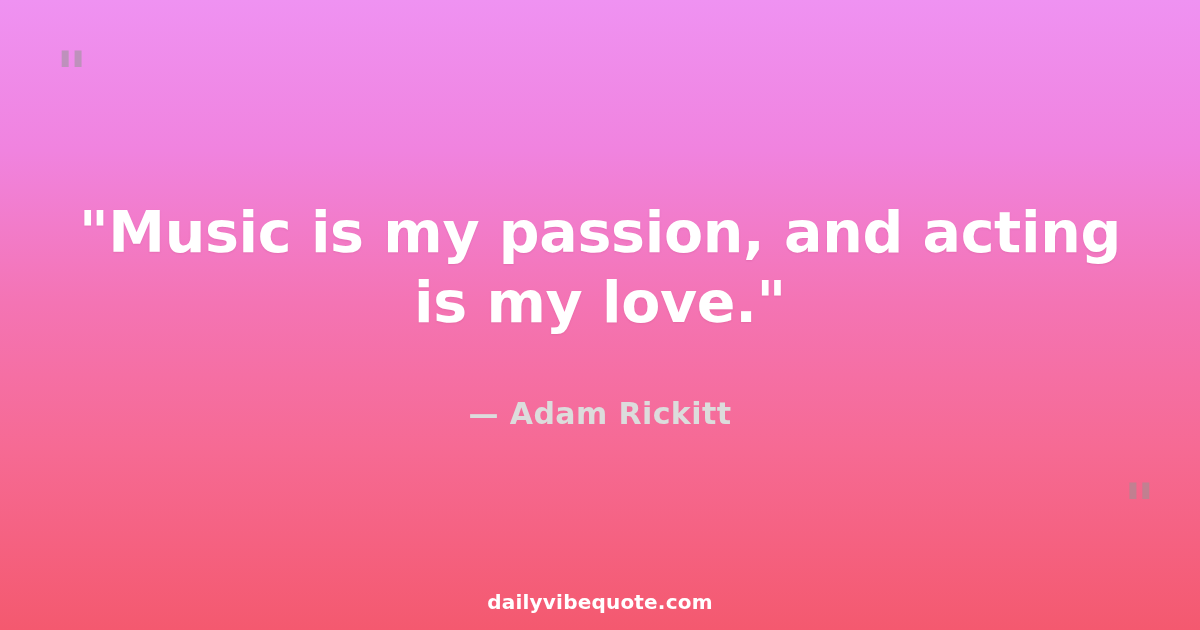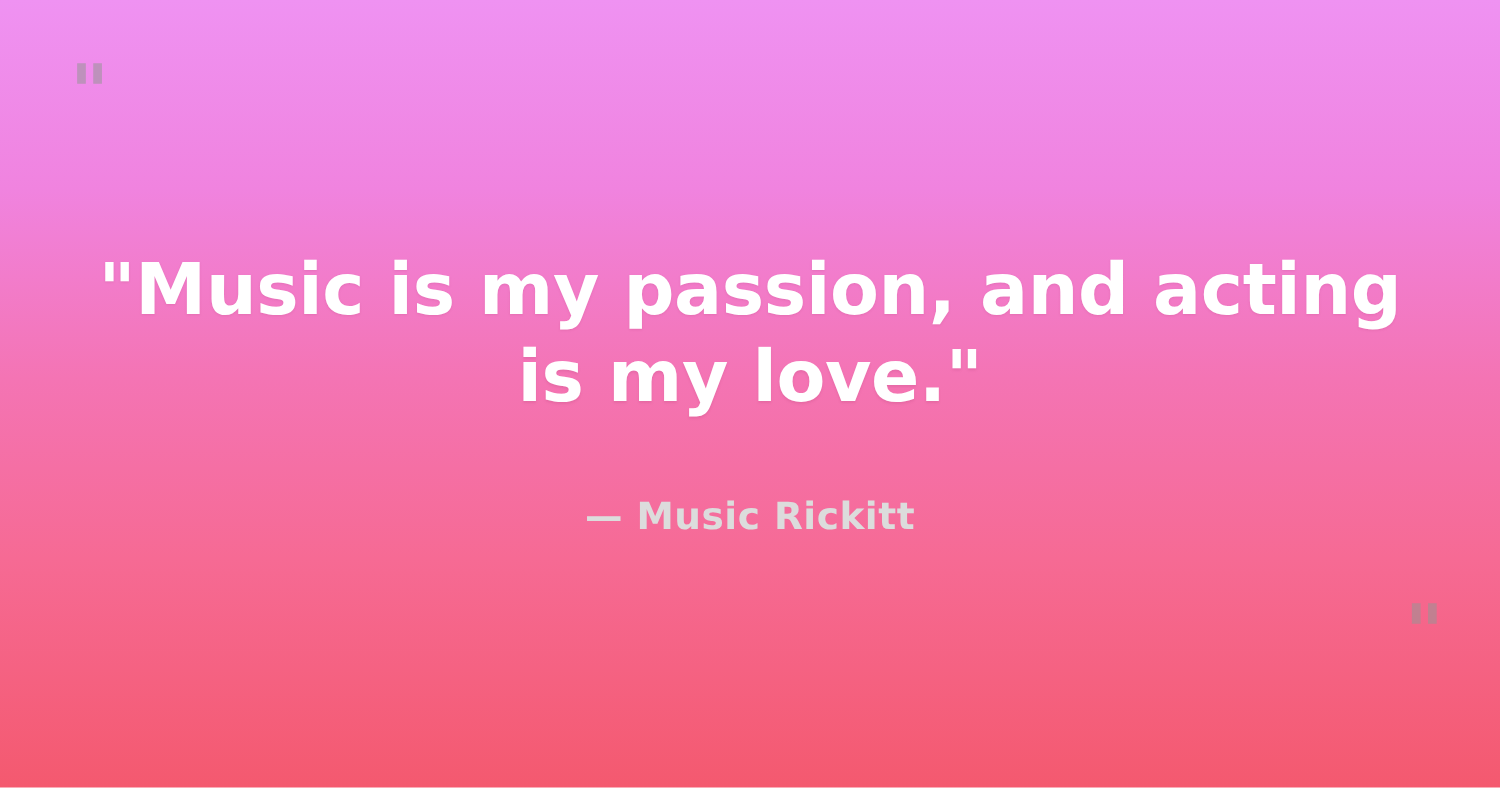--- a/index.html
+++ b/index.html
@@ -109,20 +109,21 @@
 <body>
 
 <div class="quote-card">
 
   <span class="deco-quote deco-quote-open">"</span>
 
   <div class="card-content">
 
     <p class="quote-text">"Music is my passion, and acting is my love."</p>
 
-    <p class="quote-author">— Music Rickitt</p>
+    <p class="quote-author">— Adam Rickitt</p>
 
   </div>
 
   <span class="deco-quote deco-quote-close">"</span>
 
+  <div class="site-footer">dailyvibequote.com</div>
 
 </div>
 
 </body></html>

